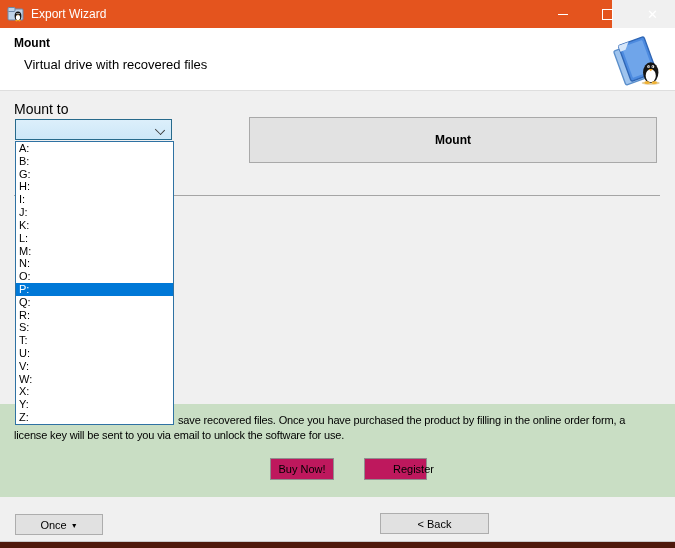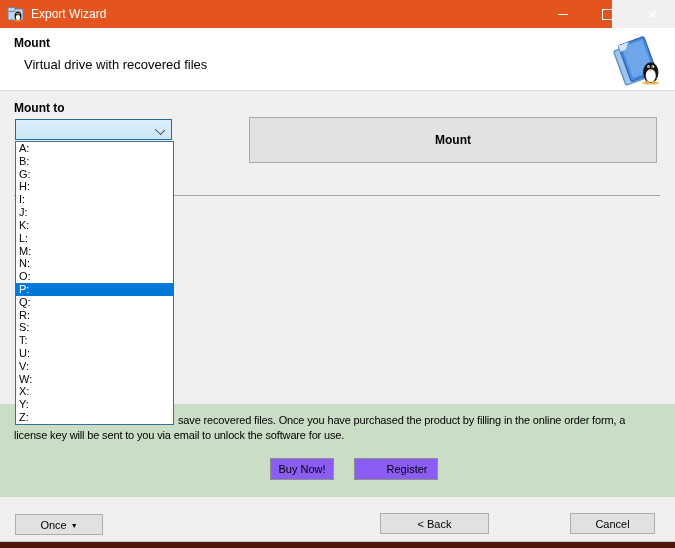--- a/index.html
+++ b/index.html
@@ -15,41 +15,41 @@
   .win-btn{position:absolute;top:0;width:45px;height:28px;display:flex;align-items:center;justify-content:center;color:#fff;}
   .win-btn.min{left:540px;} .win-btn.max{left:585px;} .win-btn.close{left:630px;font-size:13px;}
   .glyph-min{display:block;width:10px;height:1px;background:#fff;}
   .glyph-max{display:block;width:9px;height:9px;border:1px solid #fff;}
   
   .header{position:absolute;left:0;top:28px;width:675px;height:62px;background:#fff;border-bottom:1px solid #DEDEDE;}
   .header-title{position:absolute;left:14px;top:8px;font-size:12px;font-weight:bold;color:#000;}
   .header-sub{position:absolute;left:24px;top:29px;font-size:13px;color:#000;}
   .logo{position:absolute;left:610px;top:3px;width:58px;height:56px;}
   
-  .mount-label{position:absolute;left:14px;top:101px;font-size:12px;color:#000;font-weight:bold;}
+  .mount-label{position:absolute;left:14px;top:101px;font-size:14px;color:#000;}
   .combo{position:absolute;left:15px;top:119px;width:157px;height:21px;box-sizing:border-box;
     background:linear-gradient(#DCEFFB,#CDE7F8);border:1px solid #276A8C;}
   .combo .chev{position:absolute;right:7px;top:6px;width:7px;height:7px;border-right:1.6px solid #3A3A3A;border-bottom:1.6px solid #3A3A3A;transform:rotate(45deg) scale(1,.8);}
   .combo .combo-value{position:absolute;left:4px;top:3px;font-size:11px;}
   .mount-btn{position:absolute;left:249px;top:117px;width:408px;height:46px;box-sizing:border-box;
     background:#E2E2E2;border:1px solid #A9A9A9;font-family:inherit;font-size:12px;font-weight:bold;color:#000;cursor:default;}
   .divider{position:absolute;left:14px;top:195px;width:646px;height:1px;background:#A5A5A5;}
   
   .drive-list{position:absolute;left:15px;top:141px;width:159px;height:284px;box-sizing:border-box;
     background:#fff;border:1px solid #2F72A3;z-index:10;overflow:hidden;}
   .drive-item{height:12.82px;line-height:12.8px;font-size:11px;padding-left:3px;color:#000;}
   .drive-item.selected{background:var(--selection,#0078D7);color:#fff;}
   
   .green-panel{position:absolute;left:0;top:404px;width:675px;height:93px;background:var(--panel-green,#C9DEC4);}
   .lic-line{position:absolute;font-size:11px;color:#000;white-space:nowrap;letter-spacing:-0.15px;}
   .lic-line1{left:178px;top:10px;}
   .lic-line2{left:14px;top:25px;}
-  .shop-btn{position:absolute;top:54px;height:22px;box-sizing:border-box;background:#8b5cf6;border:1px solid #8F8F8F;
+  .shop-btn{position:absolute;top:54px;height:22px;box-sizing:border-box;background:#be185d;border:1px solid #8F8F8F;
     font-family:inherit;font-size:11px;color:#000;cursor:default;}
-  .buy-btn{left:270px;width:64px;} .reg-btn{left:354px;width:84px;padding-left:28px;}
+  .buy-btn{left:270px;width:64px;} .reg-btn{left:364px;width:63px;padding-left:28px;}
   
   .footer-btn{position:absolute;box-sizing:border-box;background:#E1E1E1;border:1px solid #ADADAD;
     font-family:inherit;font-size:11px;color:#000;cursor:default;}
   .help-btn{left:15px;top:514px;width:88px;height:21px;}
   .help-caret{font-size:7px;vertical-align:1px;margin-left:4px;}
   .back-btn{left:380px;top:513px;width:109px;height:21px;}
   .next-btn{left:470px;top:512px;width:85px;height:23px;border:2px solid var(--selection,#0078D7);}
   .cancel-btn{left:570px;top:513px;width:85px;height:21px;}
   .bottom-line{position:absolute;left:0;top:541px;width:675px;height:1px;background:#C9C9C9;}
   .bottom-strip{position:absolute;left:0;top:542px;width:675px;height:6px;background:#4E180B;}
@@ -141,17 +141,16 @@
 
   <div class="green-panel">
     <div class="lic-line lic-line2">license key will be sent to you via email to unlock the software for use.</div>
     <div class="lic-line lic-line1">save recovered files. Once you have purchased the product by filling in the online order form, a</div>
     <button class="shop-btn buy-btn">Buy Now!</button>
     <button class="shop-btn reg-btn">Register</button>
   </div>
 
   <button class="footer-btn help-btn"><span>Once</span><span class="help-caret">▼</span></button>
   <button class="footer-btn back-btn">&lt; Back</button>
-  <button class="footer-btn cancel-btn">Cancel</button>
 
   <div class="bottom-line"></div>
   <div class="bottom-strip"></div>
 </div>
 
 </body></html>

